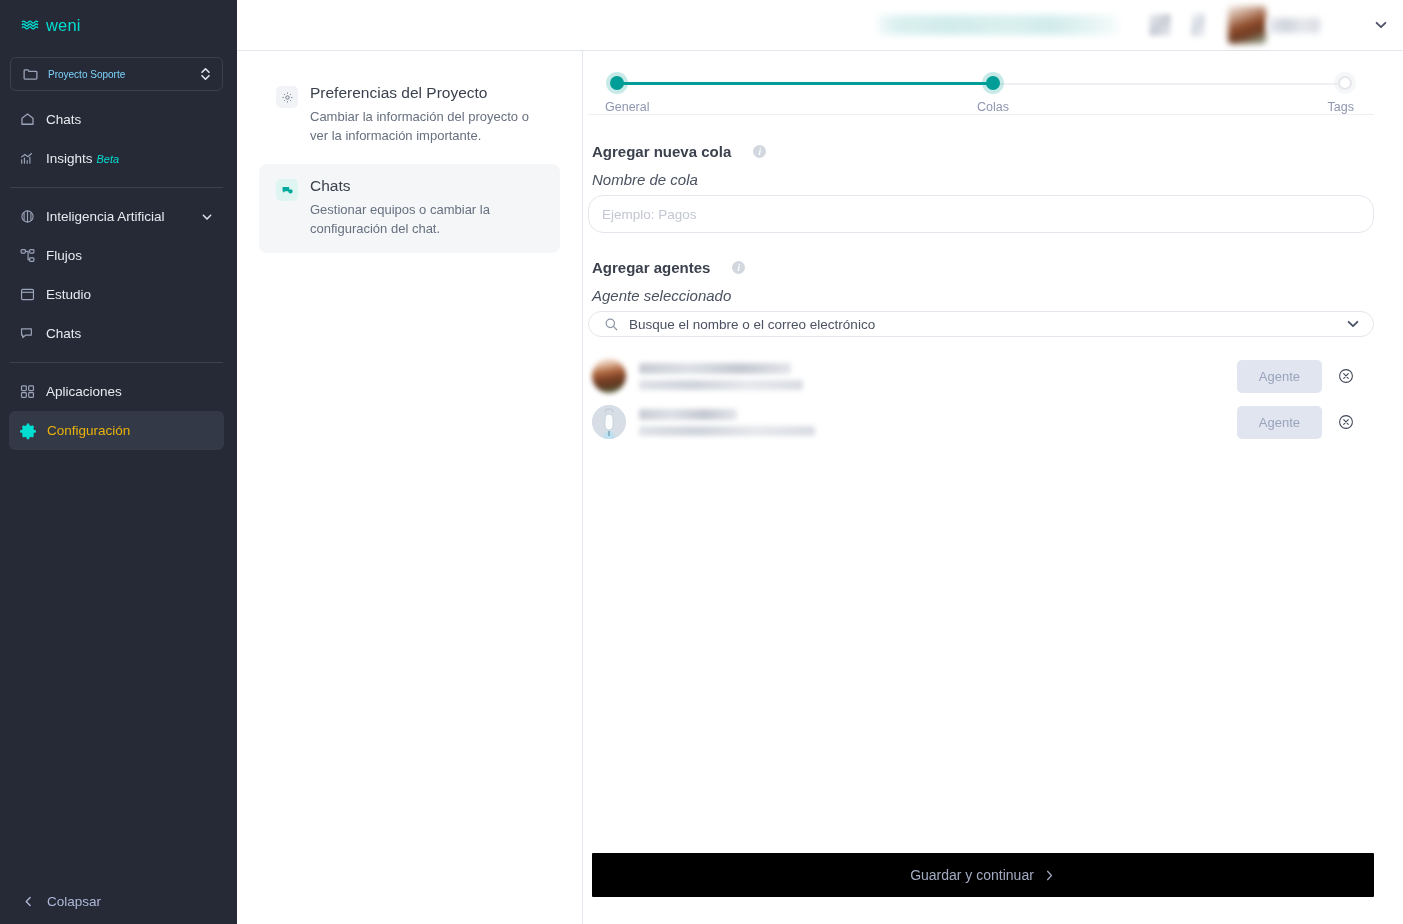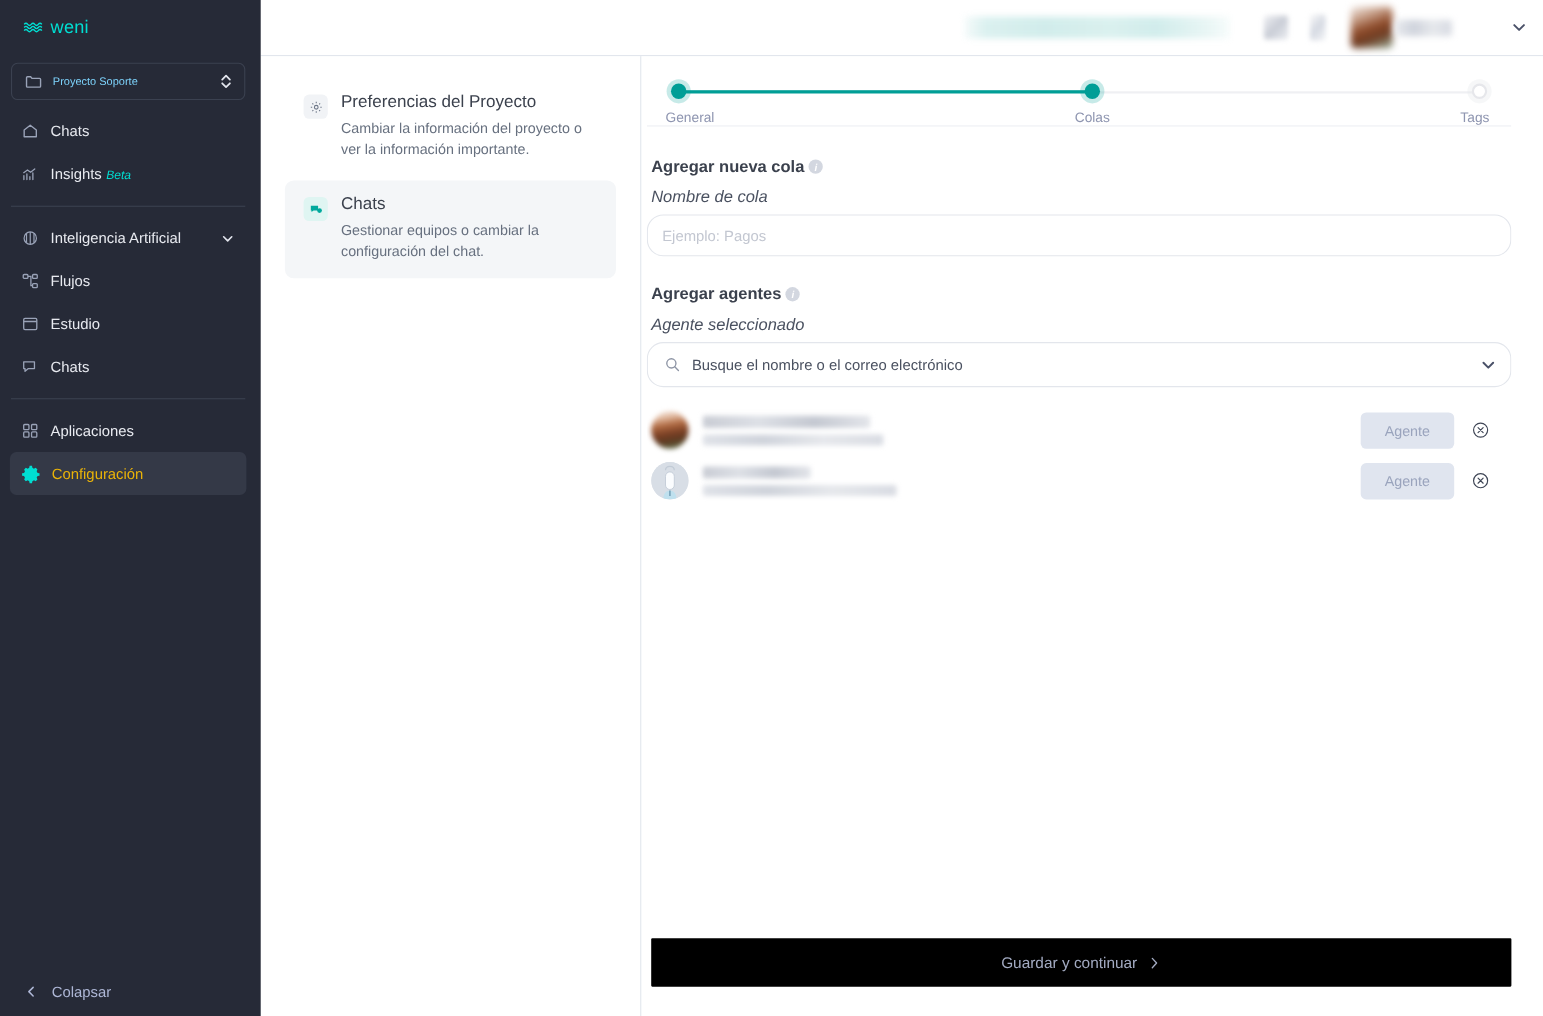--- a/index.html
+++ b/index.html
@@ -128,21 +128,21 @@
   .seg.done { background: #009E96; }
   .seg.todo { background: #EFF0F3; height: 2px; top: 6.5px; }
   .dot { position: absolute; top: 0px; width: 14px; height: 14px; border-radius: 50%; }
   .dot.done { background: #009E96; box-shadow: 0 0 0 4px rgba(0,158,150,.22); }
   .dot.todo { background: #fff; border: 2px solid #E6E7EB; box-shadow: 0 0 0 4px rgba(230,231,235,.35); }
   .step-label { position: absolute; top: 24px; font-size: 12.5px; color: #8E95B0; white-space: nowrap; }
   .hr { height: 1px; background: #EDEFF3; margin: 10px 0 0 0; }
 
   .sec-title {
     font-size: 15px; font-weight: bold; color: #3B414D;
-    margin: 20px 0 0 4px; display: flex; align-items: center; gap: 4px;
+    margin: 20px 0 0 4px; display: flex; align-items: center; gap: 22px;
   }
   .info-i {
     width: 13px; height: 13px; border-radius: 50%; background: #D3D7E0;
     color: #fff; font-size: 9px; display: inline-flex; align-items: center;
     justify-content: center; font-style: italic; font-weight: bold; cursor: pointer;
   }
   .field-label { font-size: 15px; color: #4A5160; margin: 11px 0 7px 4px; font-style: italic; }
   .input-box {
     height: 38px; border: 1px solid #E3E6EC; border-radius: 15px;
     display: flex; align-items: center; padding: 0 13px; gap: 10px;
@@ -378,21 +378,21 @@
           <div class="field-label">Nombre de cola</div>
           <div class="input-box">
             <span class="ph">Ejemplo: Pagos</span>
           </div>
 
           <div class="sec-title" style="margin-top:26px;">
             <span>Agregar agentes</span>
             <span class="info-i">i</span>
           </div>
           <div class="field-label">Agente seleccionado</div>
-          <div class="input-box" style="height:41px;padding:0 12px 0 15px;">
+          <div class="input-box" style="height:26px;padding:0 12px 0 15px;">
             <svg width="15" height="15" viewBox="0 0 18 18" fill="none" stroke="#8E95A5" stroke-width="1.5">
               <circle cx="7.6" cy="7.6" r="5"></circle>
                 <path d="M11.3 11.3l4 4" stroke-linecap="round"></path>
             </svg>
             <span class="ph dark">Busque el nombre o el correo electrónico</span>
             <svg class="chev-sel" width="16" height="16" viewBox="0 0 16 16" fill="none" stroke="#4A5168" stroke-width="1.8" stroke-linecap="round" stroke-linejoin="round">
               <path d="M3.6 5.8L8 10.2l4.4-4.4"></path>
             </svg>
           </div>
 

